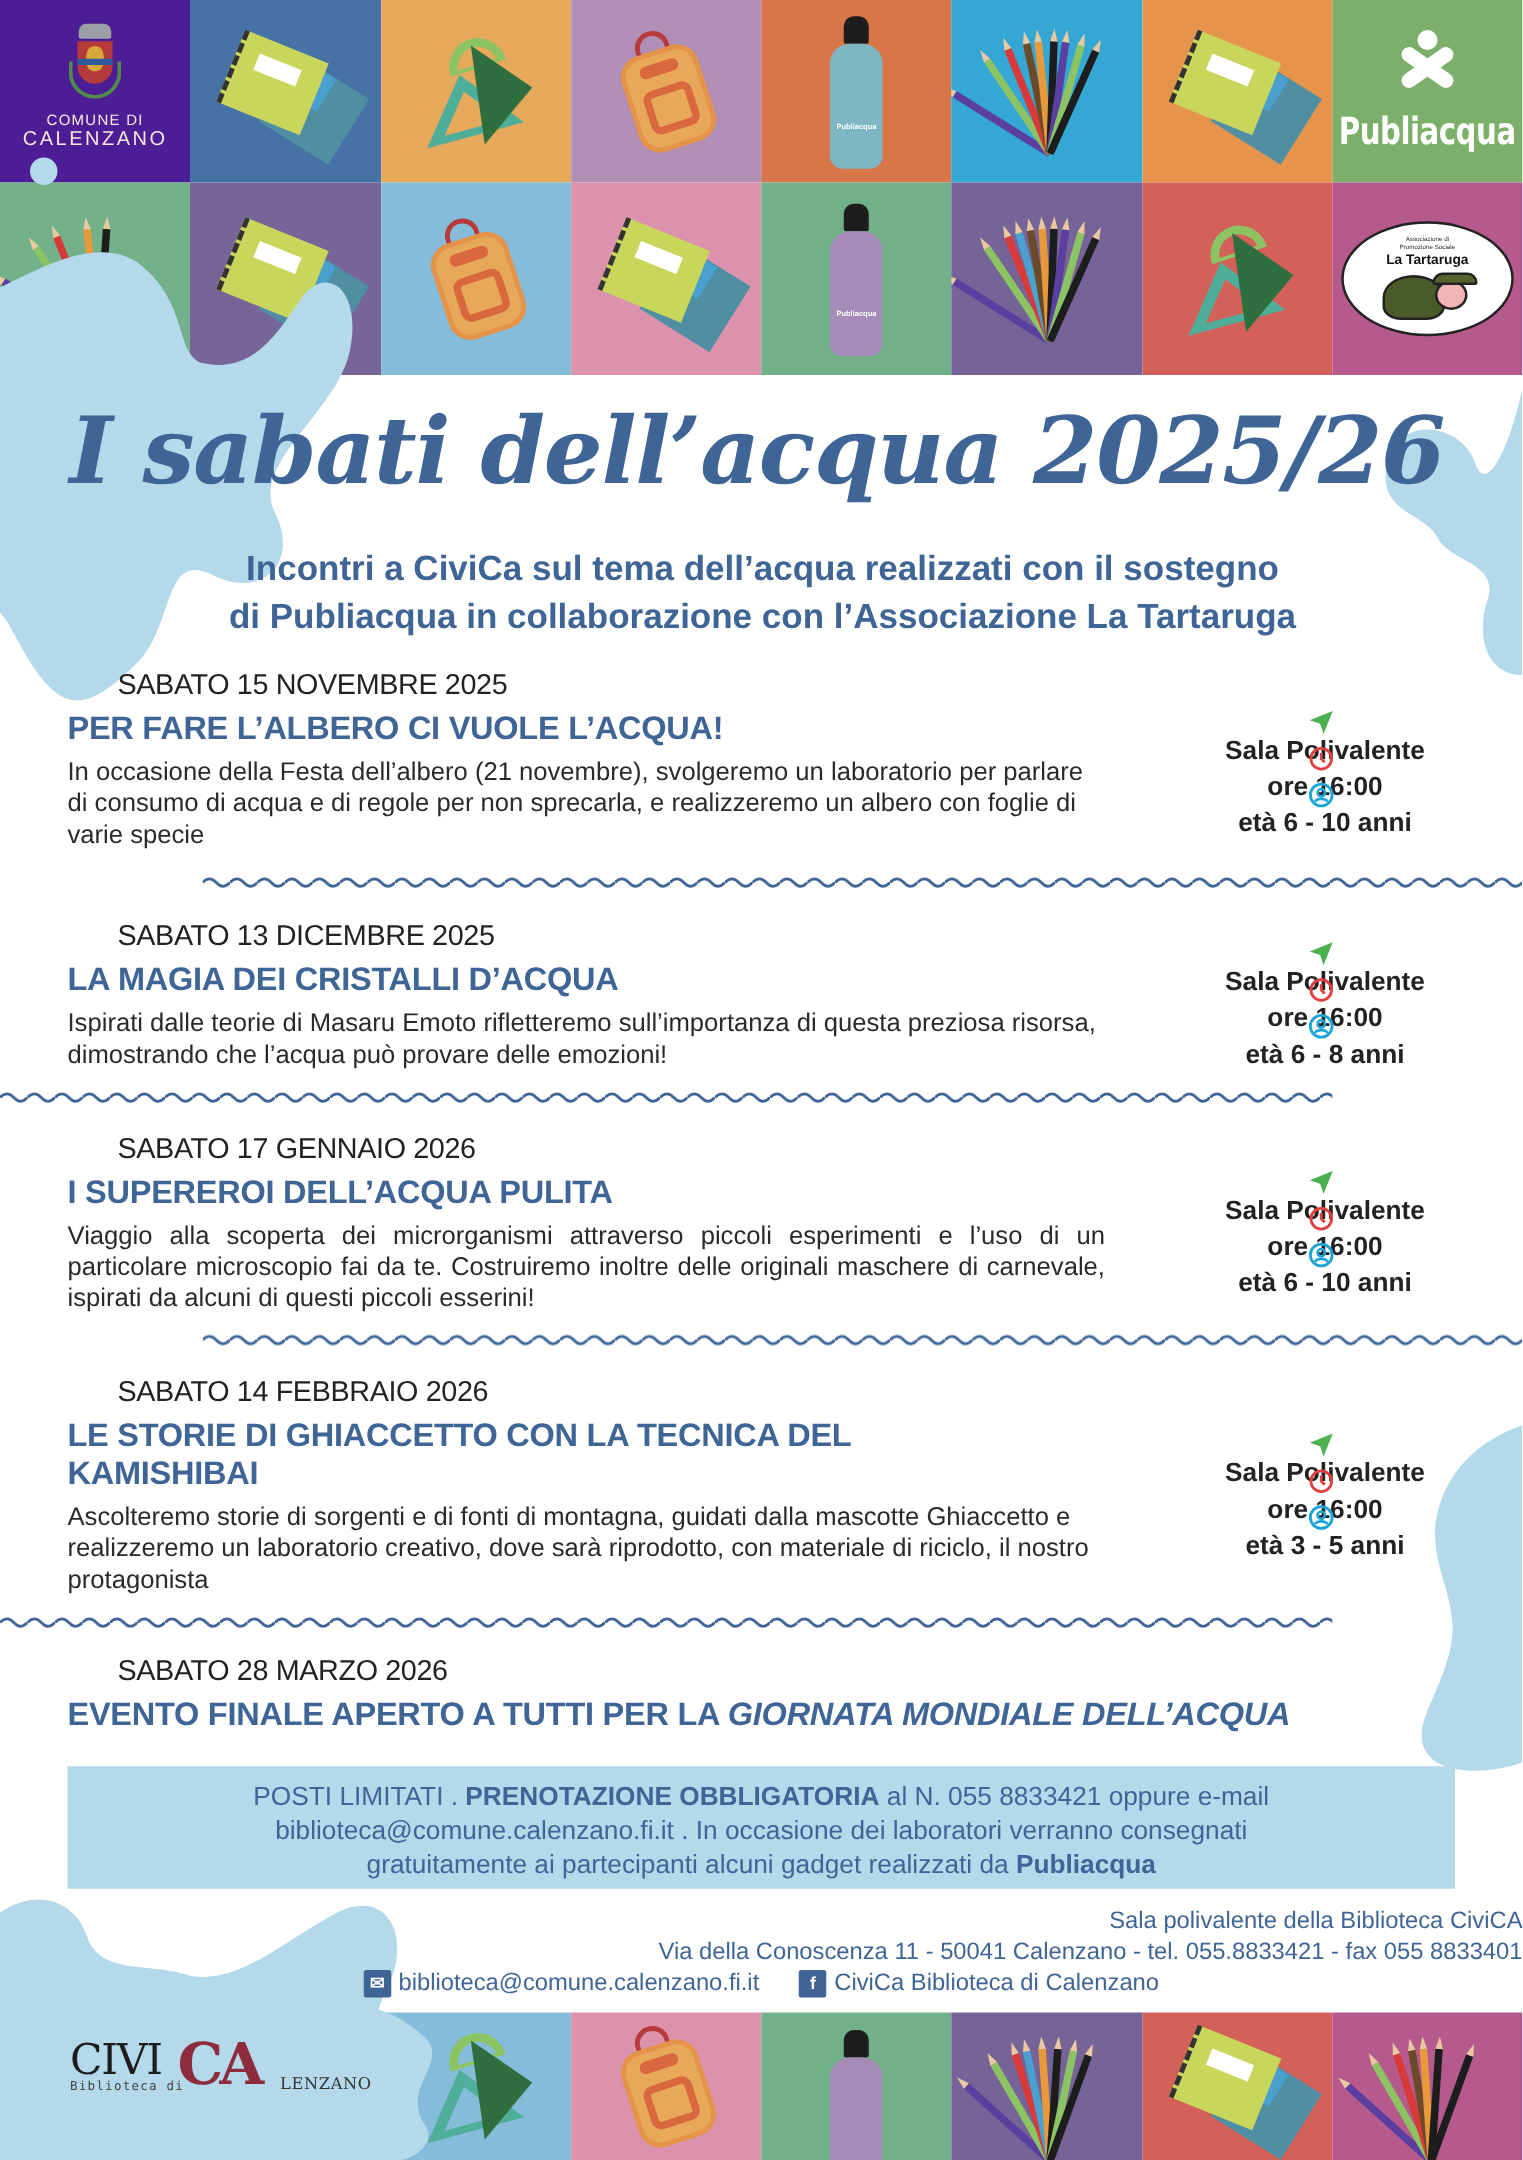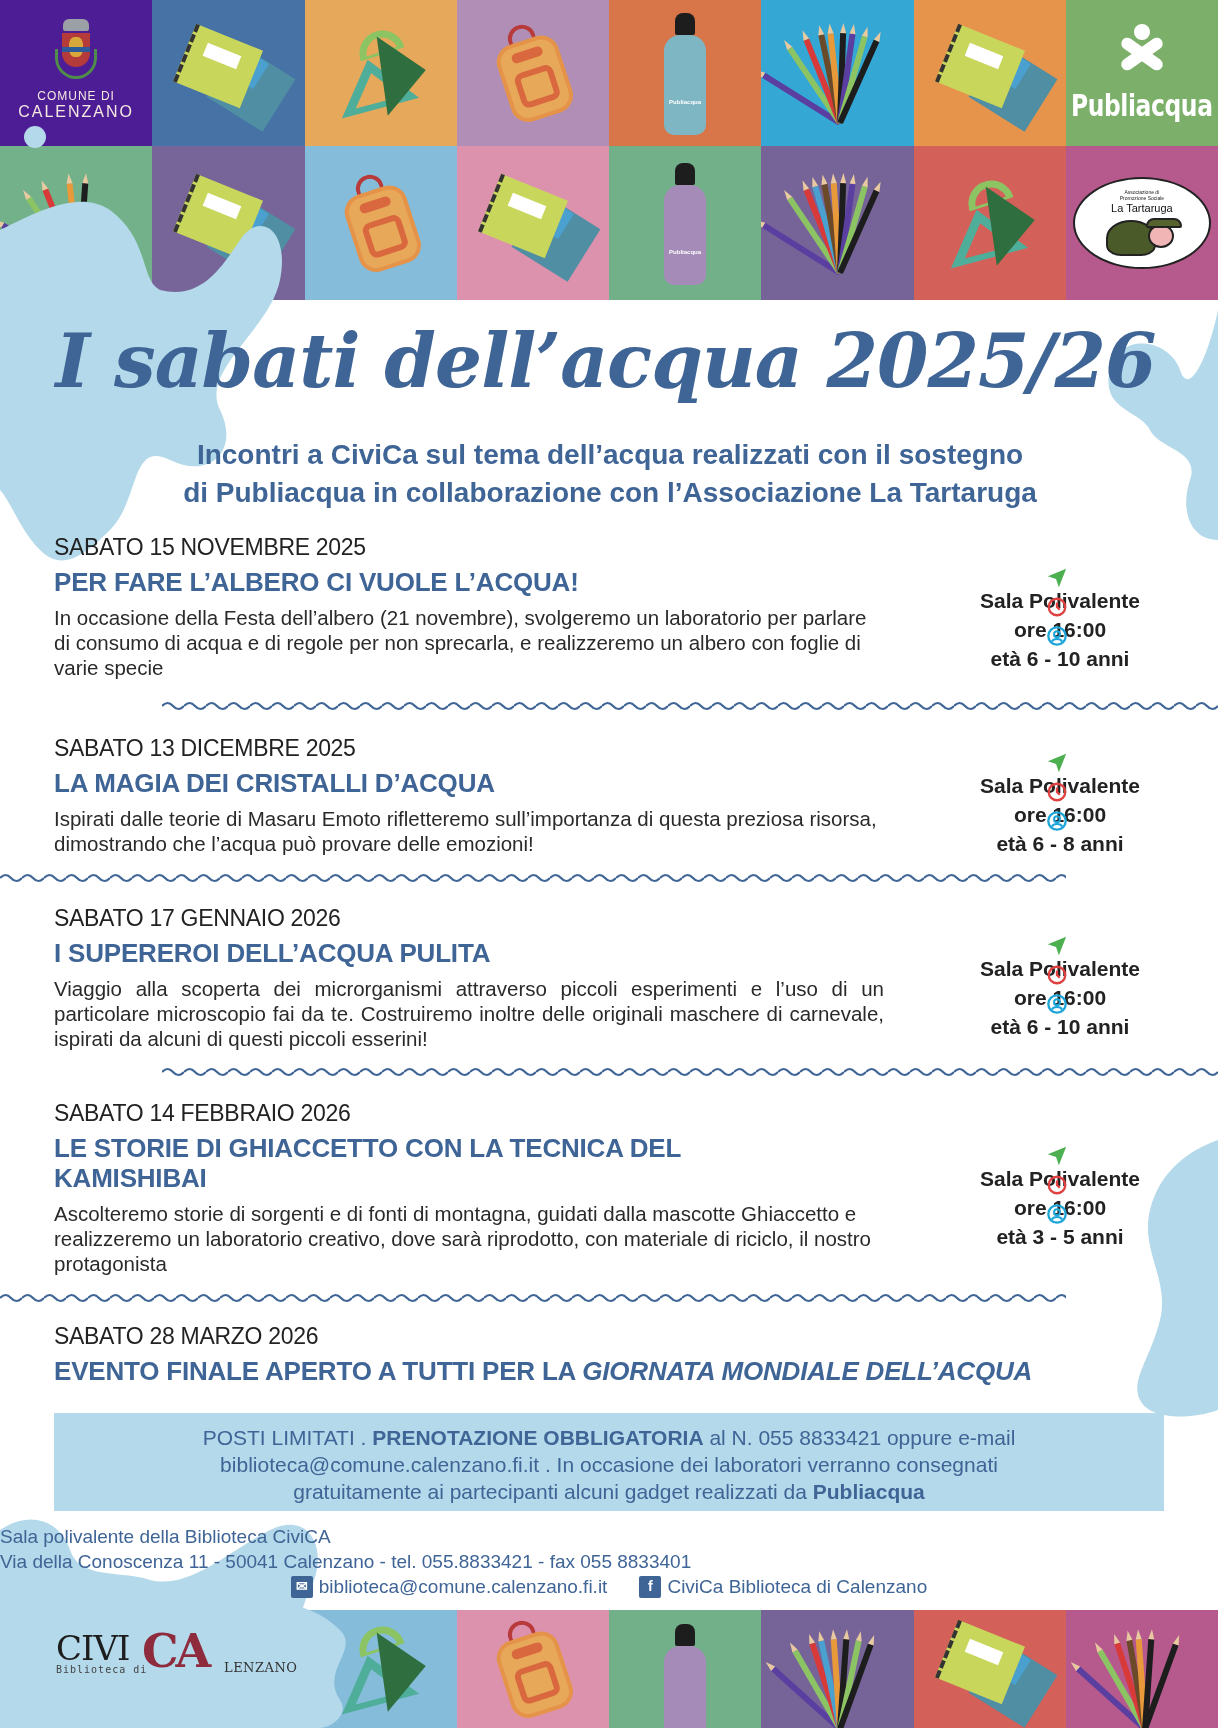--- a/index.html
+++ b/index.html
@@ -56,47 +56,47 @@
   .publiacqua { flex-direction: column; }
   .pa-mark { position: relative; width: 56px; height: 56px; margin-bottom: 8px; }
   .pa-mark .head { position: absolute; left: 20px; top: 0; width: 16px; height: 16px; border-radius: 50%; background: #fff; }
   .pa-mark .arm1, .pa-mark .arm2 { position: absolute; left: 4px; top: 24px; width: 48px; height: 12px; background: #fff; border-radius: 6px; }
   .pa-mark .arm1 { transform: rotate(35deg); }
   .pa-mark .arm2 { transform: rotate(-35deg); }
   .pa-name { color: #fff; font-size: 30px; font-weight: bold; letter-spacing: -0.5px; font-family: "DejaVu Sans", sans-serif; transform: scaleX(0.78); }
 
   .tartaruga-oval { width: 138px; height: 92px; border-radius: 50%; background: #fff; border: 2px solid #222; display: flex; flex-direction: column; align-items: center; padding-top: 10px; }
   .tt-small { font-size: 5px; color: #222; }
-  .tt-name { font-size: 11px; font-weight: normal; color: #111; margin-top: 1px; }
+  .tt-name { font-size: 11px; font-weight: bold; color: #111; margin-top: 1px; }
   .tt-turtle { position: relative; width: 80px; height: 44px; margin-top: 2px; }
   .tt-shell { position: absolute; left: 4px; top: 4px; width: 50px; height: 36px; background: #4a5a28; border-radius: 50% 50% 30% 30%; border: 2px solid #222; }
   .tt-head { position: absolute; left: 46px; top: 8px; width: 26px; height: 24px; background: #f2b5b5; border-radius: 50%; border: 2px solid #222; }
   .tt-cap { position: absolute; left: 44px; top: 2px; width: 36px; height: 10px; background: #55632e; border-radius: 8px 8px 2px 2px; border: 2px solid #222; }
 
   
   .title { position: absolute; left: 0; top: 318px; width: 1211px; text-align: center; color: #3f6496; font-family: "DejaVu Serif", serif; font-style: italic; font-weight: bold; font-size: 74px; letter-spacing: -1px; }
   .subtitle { position: absolute; left: 60px; top: 436px; width: 1100px; text-align: center; color: #3f6496; font-weight: bold; font-size: 28px; line-height: 38px; }
 
   .event { position: absolute; left: 54px; width: 1140px; }
-  .ev-date { font-size: 23px; color: #222; letter-spacing: -0.3px; }
+  .ev-date { font-size: 23px; color: #222; letter-spacing: -0.3px; margin-left: 40px; }
   .ev-title { font-size: 26px; font-weight: bold; color: #3f6496; margin-top: 6px; line-height: 30px; letter-spacing: -0.2px; }
   .ev-title i { font-style: italic; }
   .ev-desc { font-size: 20.5px; color: #2a2a2a; margin-top: 8px; line-height: 25px; width: 830px; }
   .ev-desc.justify { text-align: justify; text-align-last: left; }
 
   .ev-info { position: absolute; left: 940px; width: 240px; }
   .info-row { display: flex; align-items: center; height: 29px; font-size: 21px; font-weight: bold; color: #222; flex-direction: column; }
   .info-row svg { width: 22px; height: 22px; margin-right: 6px; flex: none; }
 
   .wave { position: absolute; height: 12px; }
 
   .notice { position: absolute; left: 54px; top: 1413px; width: 1110px; height: 98px; background: #b3d9ea; padding-top: 11px; text-align: center; color: #3f6496; font-size: 21px; line-height: 27px; }
   .notice b { font-weight: bold; }
 
-  .footer { position: absolute; left: 0; top: 1524px; width: 1218px; text-align: left; color: #3f6496; font-size: 19px; line-height: 25px; }
+  .footer { position: absolute; left: 0; top: 1524px; width: 1218px; text-align: right; color: #3f6496; font-size: 19px; line-height: 25px; }
   .footer-row { display: flex; justify-content: center; align-items: center; gap: 32px; }
   .footer-row span.item { display: inline-flex; align-items: center; gap: 6px; }
   .sq-icon { width: 22px; height: 22px; background: #3f6496; color: #fff; display: inline-flex; align-items: center; justify-content: center; font-size: 14px; font-weight: bold; border-radius: 2px; }
 
   .civica { position: absolute; left: 56px; top: 1628px; width: 250px; height: 50px; }
   .civica .civi { position: absolute; left: 0; top: 0; font-family: "DejaVu Serif", serif; font-size: 34px; color: #1d1d1d; letter-spacing: -1px; }
   .civica .ca { position: absolute; left: 86px; top: -4px; font-family: "DejaVu Serif", serif; font-weight: bold; font-size: 46px; color: #8e2b3c; letter-spacing: -3px; }
   .civica .bibl { position: absolute; left: 0; top: 36px; font-family: "DejaVu Sans Mono", monospace; font-size: 10px; color: #444; letter-spacing: 1px; }
   .civica .lenz { position: absolute; left: 152px; top: 32px; font-family: "DejaVu Serif", serif; font-size: 13px; color: #333; letter-spacing: 0.5px; margin-left: 16px; }
 </style>

